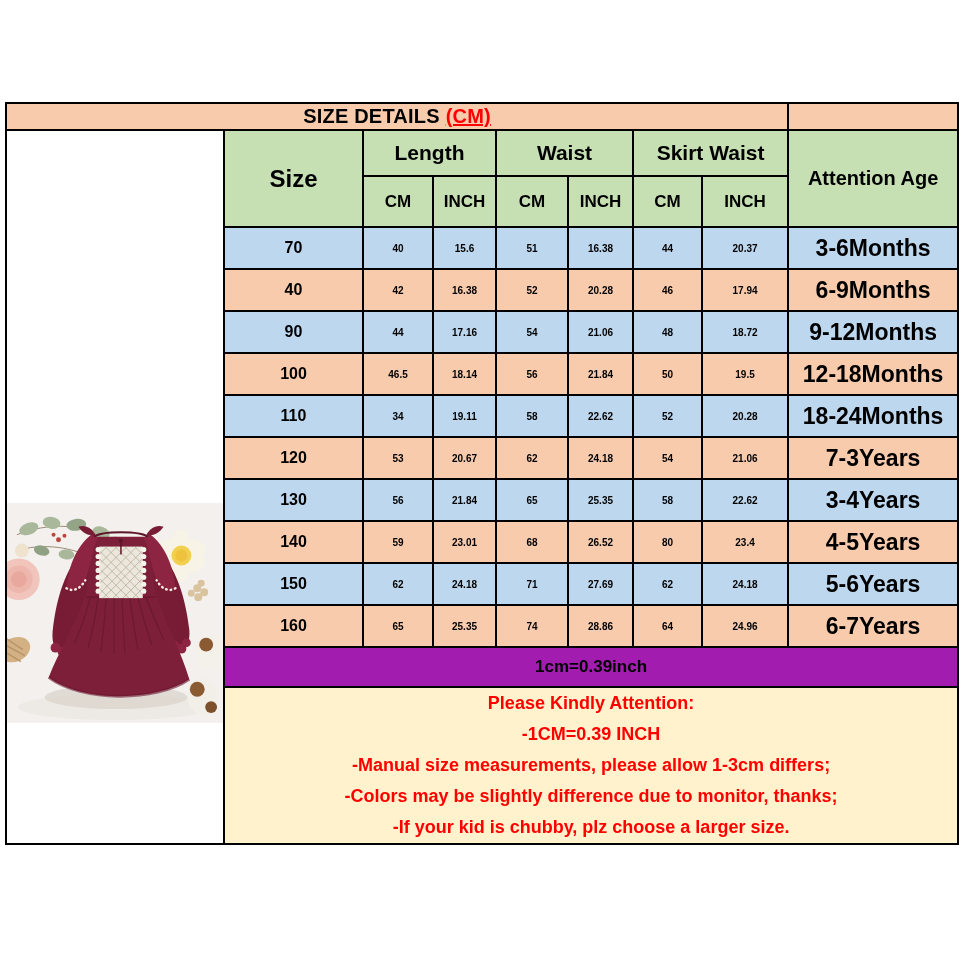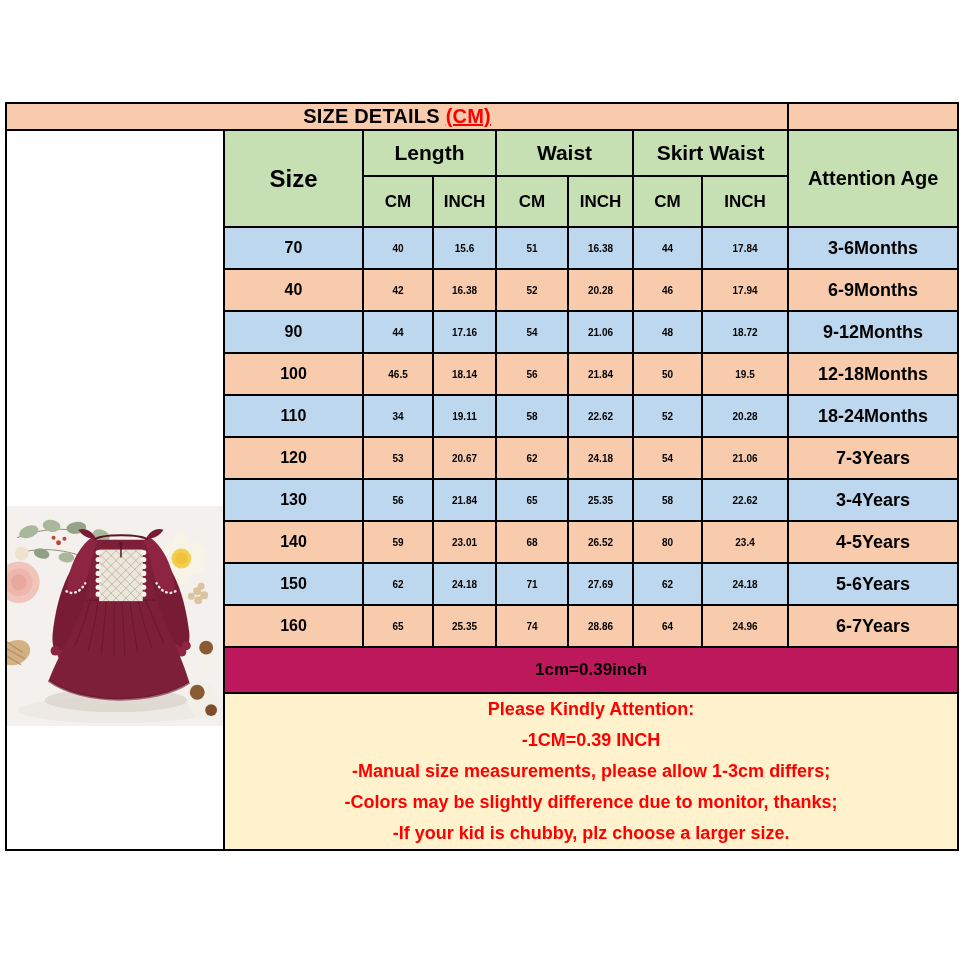--- a/index.html
+++ b/index.html
@@ -46,25 +46,25 @@
   .green { background: #C6E0B4; }
   .group-cell { font-size: 21px; height: 46px; }
   .sub-cell   { font-size: 17px; height: 51px; }
   .size-header-cell { font-size: 24px; }
   .age-header-cell  { font-size: 20px; }
   .data-row td { height: 42px; }
   .row-blue td  { background: #BDD7EE; }
   .row-peach td { background: #F8CBAD; }
   .size-cell { font-size: 16px; }
   .num-cell  { font-size: 10px; }
-  .age-cell  { font-size: 18px; margin-top: 17px; }
+  .age-cell  { font-size: 23px; margin-top: 17px; }
   .note-cell {
-    background: #be185d;
+    background: #a21caf;
     font-size: 17px;
-    height: 46px;
+    height: 40px;
   }
   .attention-cell {
     background: #FFF2CC;
     color: #FF0000;
     font-size: 18px;
     padding: 7px 4px;
     vertical-align: middle;
   }
   .attention-cell .attn-line { line-height: 31px; }
   .image-cell {
@@ -257,21 +257,21 @@
       <td class="green sub-cell">INCH</td>
     </tr>
 
     <tr class="data-row row-blue">
           <td class="size-cell">70</td>
           <td class="num-cell">40</td>
           <td class="num-cell">15.6</td>
           <td class="num-cell">51</td>
           <td class="num-cell">16.38</td>
           <td class="num-cell">44</td>
-          <td class="num-cell">17.84</td>
+          <td class="num-cell">20.37</td>
           <td class="age-cell">3-6Months</td>
         </tr>
         <tr class="data-row row-peach">
           <td class="size-cell">40</td>
           <td class="num-cell">42</td>
           <td class="num-cell">16.38</td>
           <td class="num-cell">52</td>
           <td class="num-cell">20.28</td>
           <td class="num-cell">46</td>
           <td class="num-cell">17.94</td>

